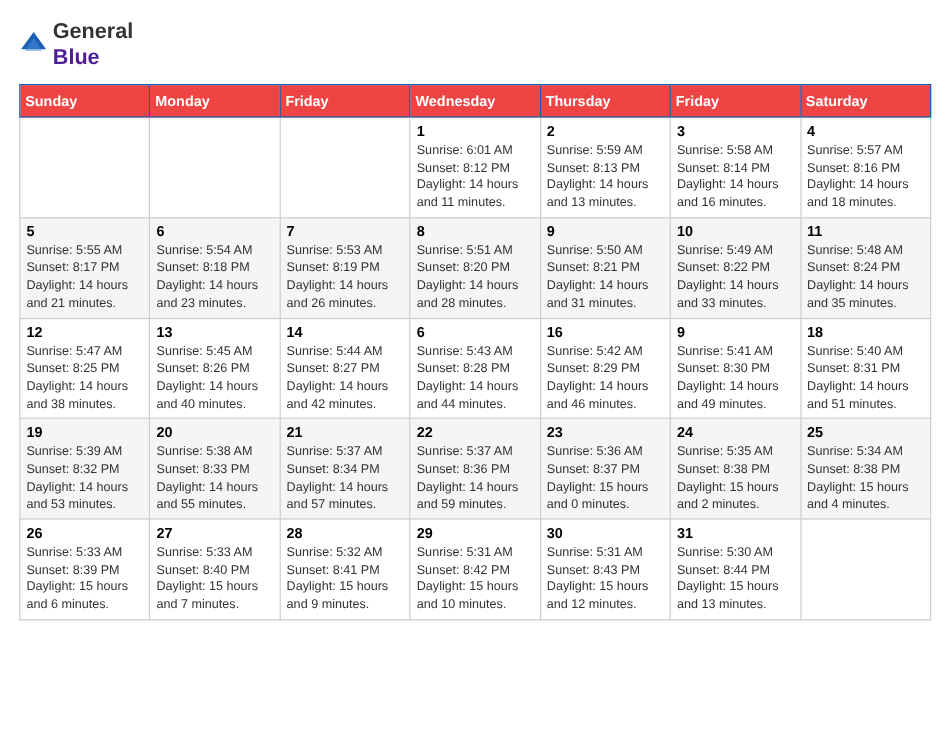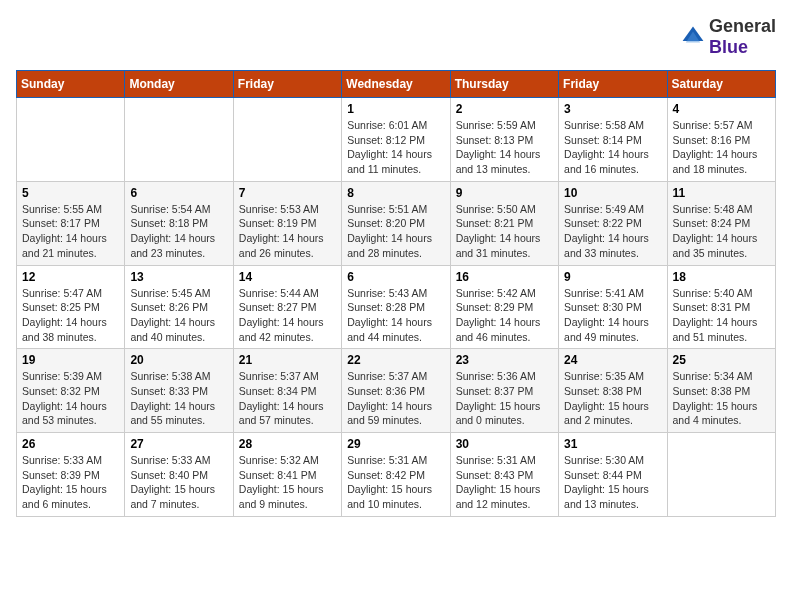--- a/index.html
+++ b/index.html
@@ -5,21 +5,21 @@
     * { box-sizing: border-box; margin: 0; padding: 0; }
     body {
       font-family: Arial, sans-serif;
       background: #fff;
       width: 792px;
       min-height: 612px;
       padding: 16px;
     }
     .header {
       display: flex;
-      justify-content: flex-end;
+      justify-content: space-between;
       align-items: flex-start;
       margin-bottom: 12px;
     }
     .logo {
       display: flex;
       align-items: center;
       gap: 4px;
     }
     .logo-text-general {
       font-size: 18px;
@@ -46,21 +46,21 @@
     .location-title {
       font-size: 16px;
       color: #333;
     }
     .calendar-table {
       width: 100%;
       border-collapse: collapse;
       font-size: 11px;
     }
     .calendar-table th {
-      background-color: #c2410c;
+      background-color: #ef4444;
       color: #fff;
       padding: 6px 4px;
       text-align: left;
       font-size: 12px;
       border: 1px solid #1a5fb4;
     }
     .calendar-table td {
       vertical-align: top;
       border: 1px solid #ccc;
       padding: 4px 5px;

